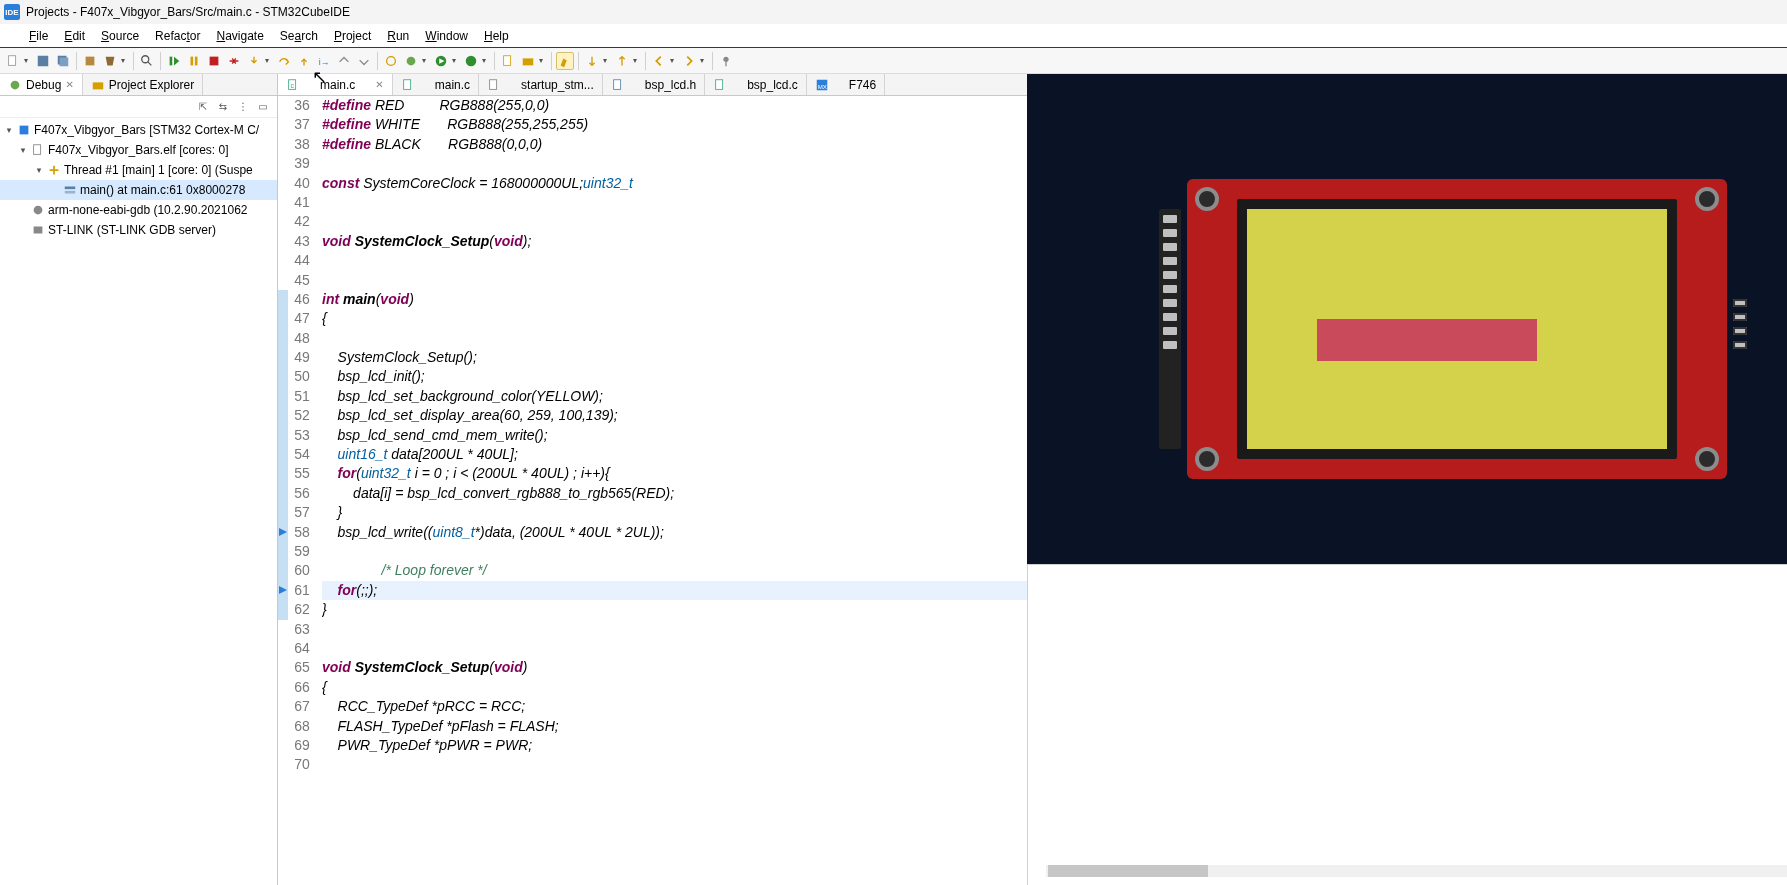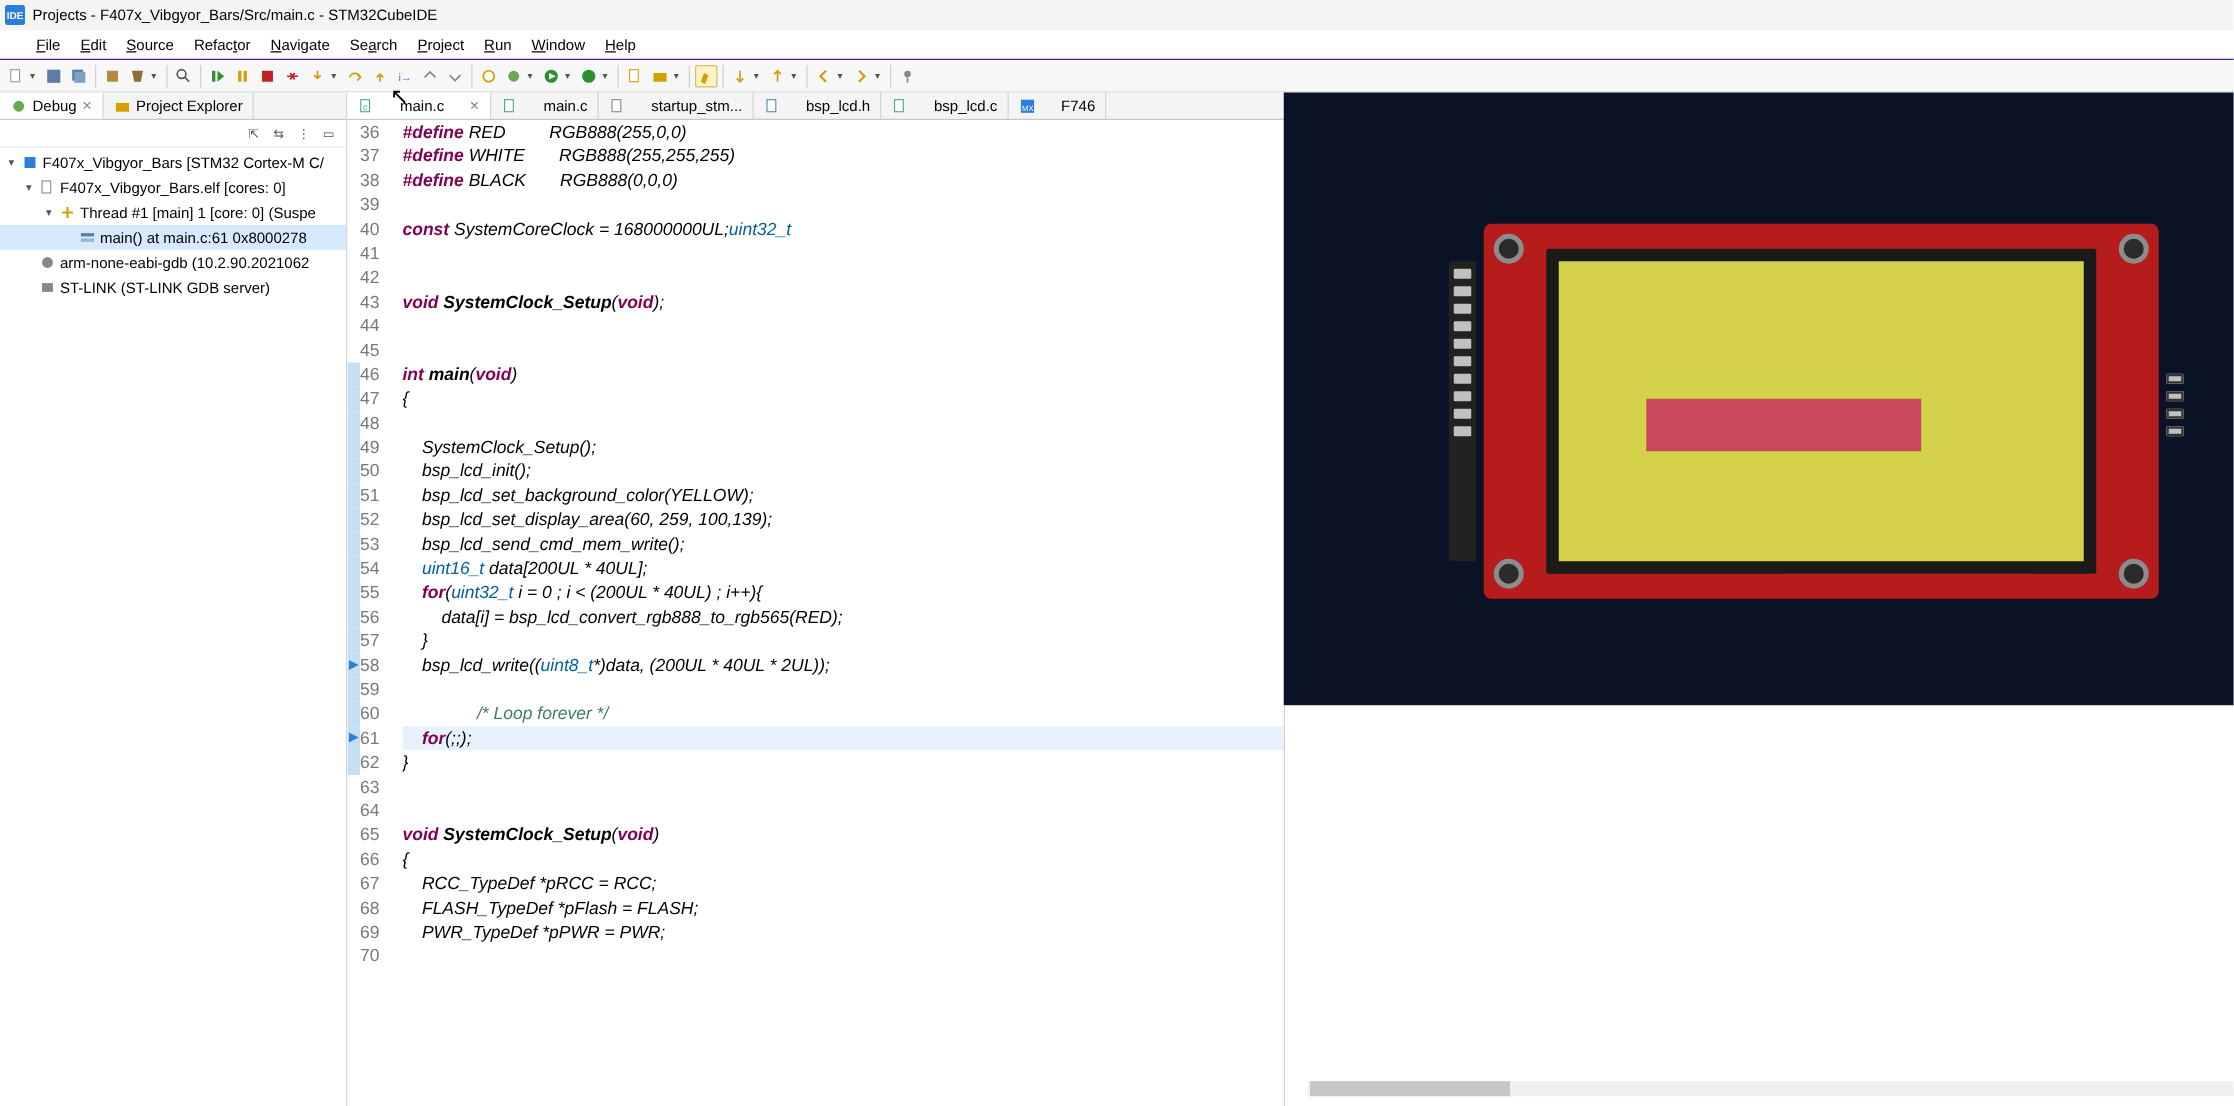--- a/index.html
+++ b/index.html
@@ -43,21 +43,21 @@
 .editorpanel { flex: 1; display: flex; flex-direction: column; min-width: 0; }
 .editor-tabs { height: 22px; display: flex; align-items: center; background: #f4f4f4; border-bottom: 1px solid #c8c8c8; }
 .etab { padding: 2px 8px; font-size: 12px; display: flex; align-items: center; gap: 20px; border-right: 1px solid #d4d4d4; height: 100%; white-space: nowrap; }
 .etab.active { background: #fff; }
 .etab .ficon { width:14px; height:14px; }
 .etab .x { font-size: 10px; color: #888; }
 .editor-body { flex: 1; display: flex; font-family: Consolas, monospace; font-size: 14px; line-height: 19.4px; overflow: hidden; background:#fff; position:relative; }
 .lmargin { width: 10px; background:#fff; }
 .lmark { width:10px; height:19.4px; display:flex; align-items:center; justify-content:center; }
 .lmark.bar { background:#c7dff2; }
-.gutter { width: 34px; text-align: left; padding: 0 6px 0 0; color: #787878; user-select: none; background: #fff; }
+.gutter { width: 34px; text-align: center; padding: 0 6px 0 0; color: #787878; user-select: none; background: #fff; }
 .gutter div { height: 19.4px; }
 .codecol { flex: 1; white-space: pre; overflow: hidden; font-style: italic; }
 .codeline { height: 19.4px; }
 .codeline.hl { background: #e8f2fe; }
 .kw { color: #7f0055; font-weight: bold; }
 .ty { color: #005f9e; }
 .fn { font-weight: bold; color: #000; }
 .mac { color: #000; }
 .cm { color: #3f7f5f; margin-left: 44px; }
 

